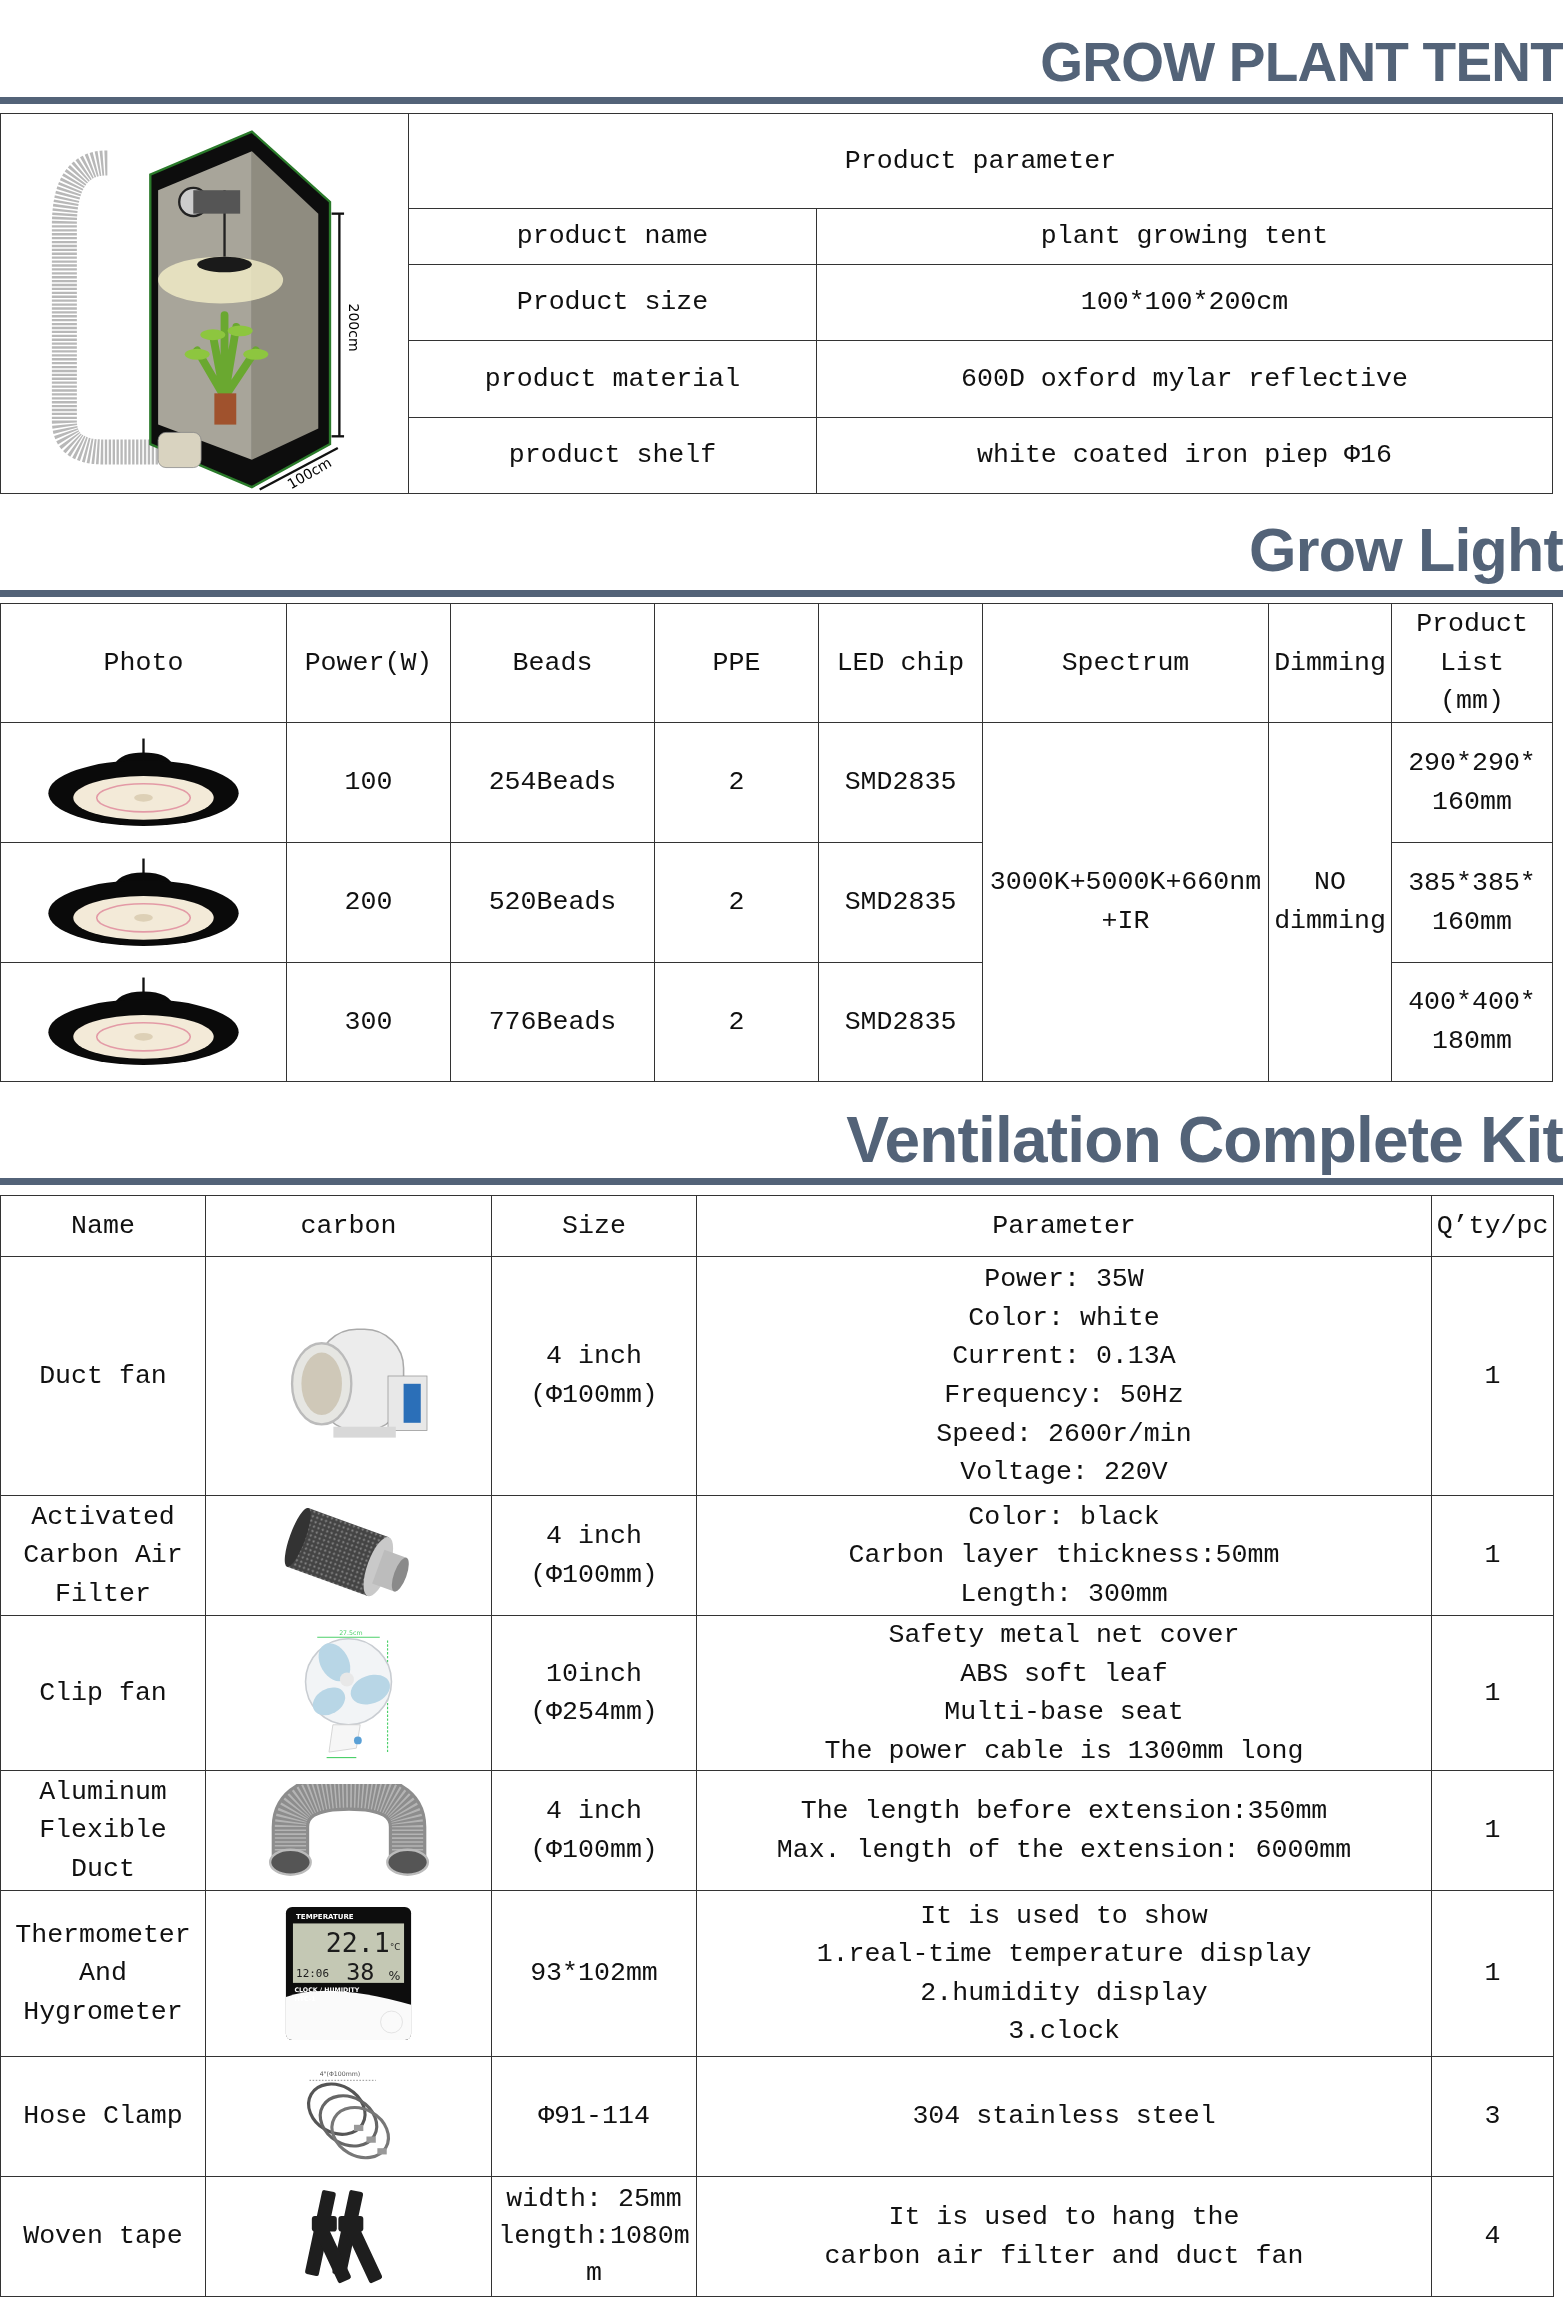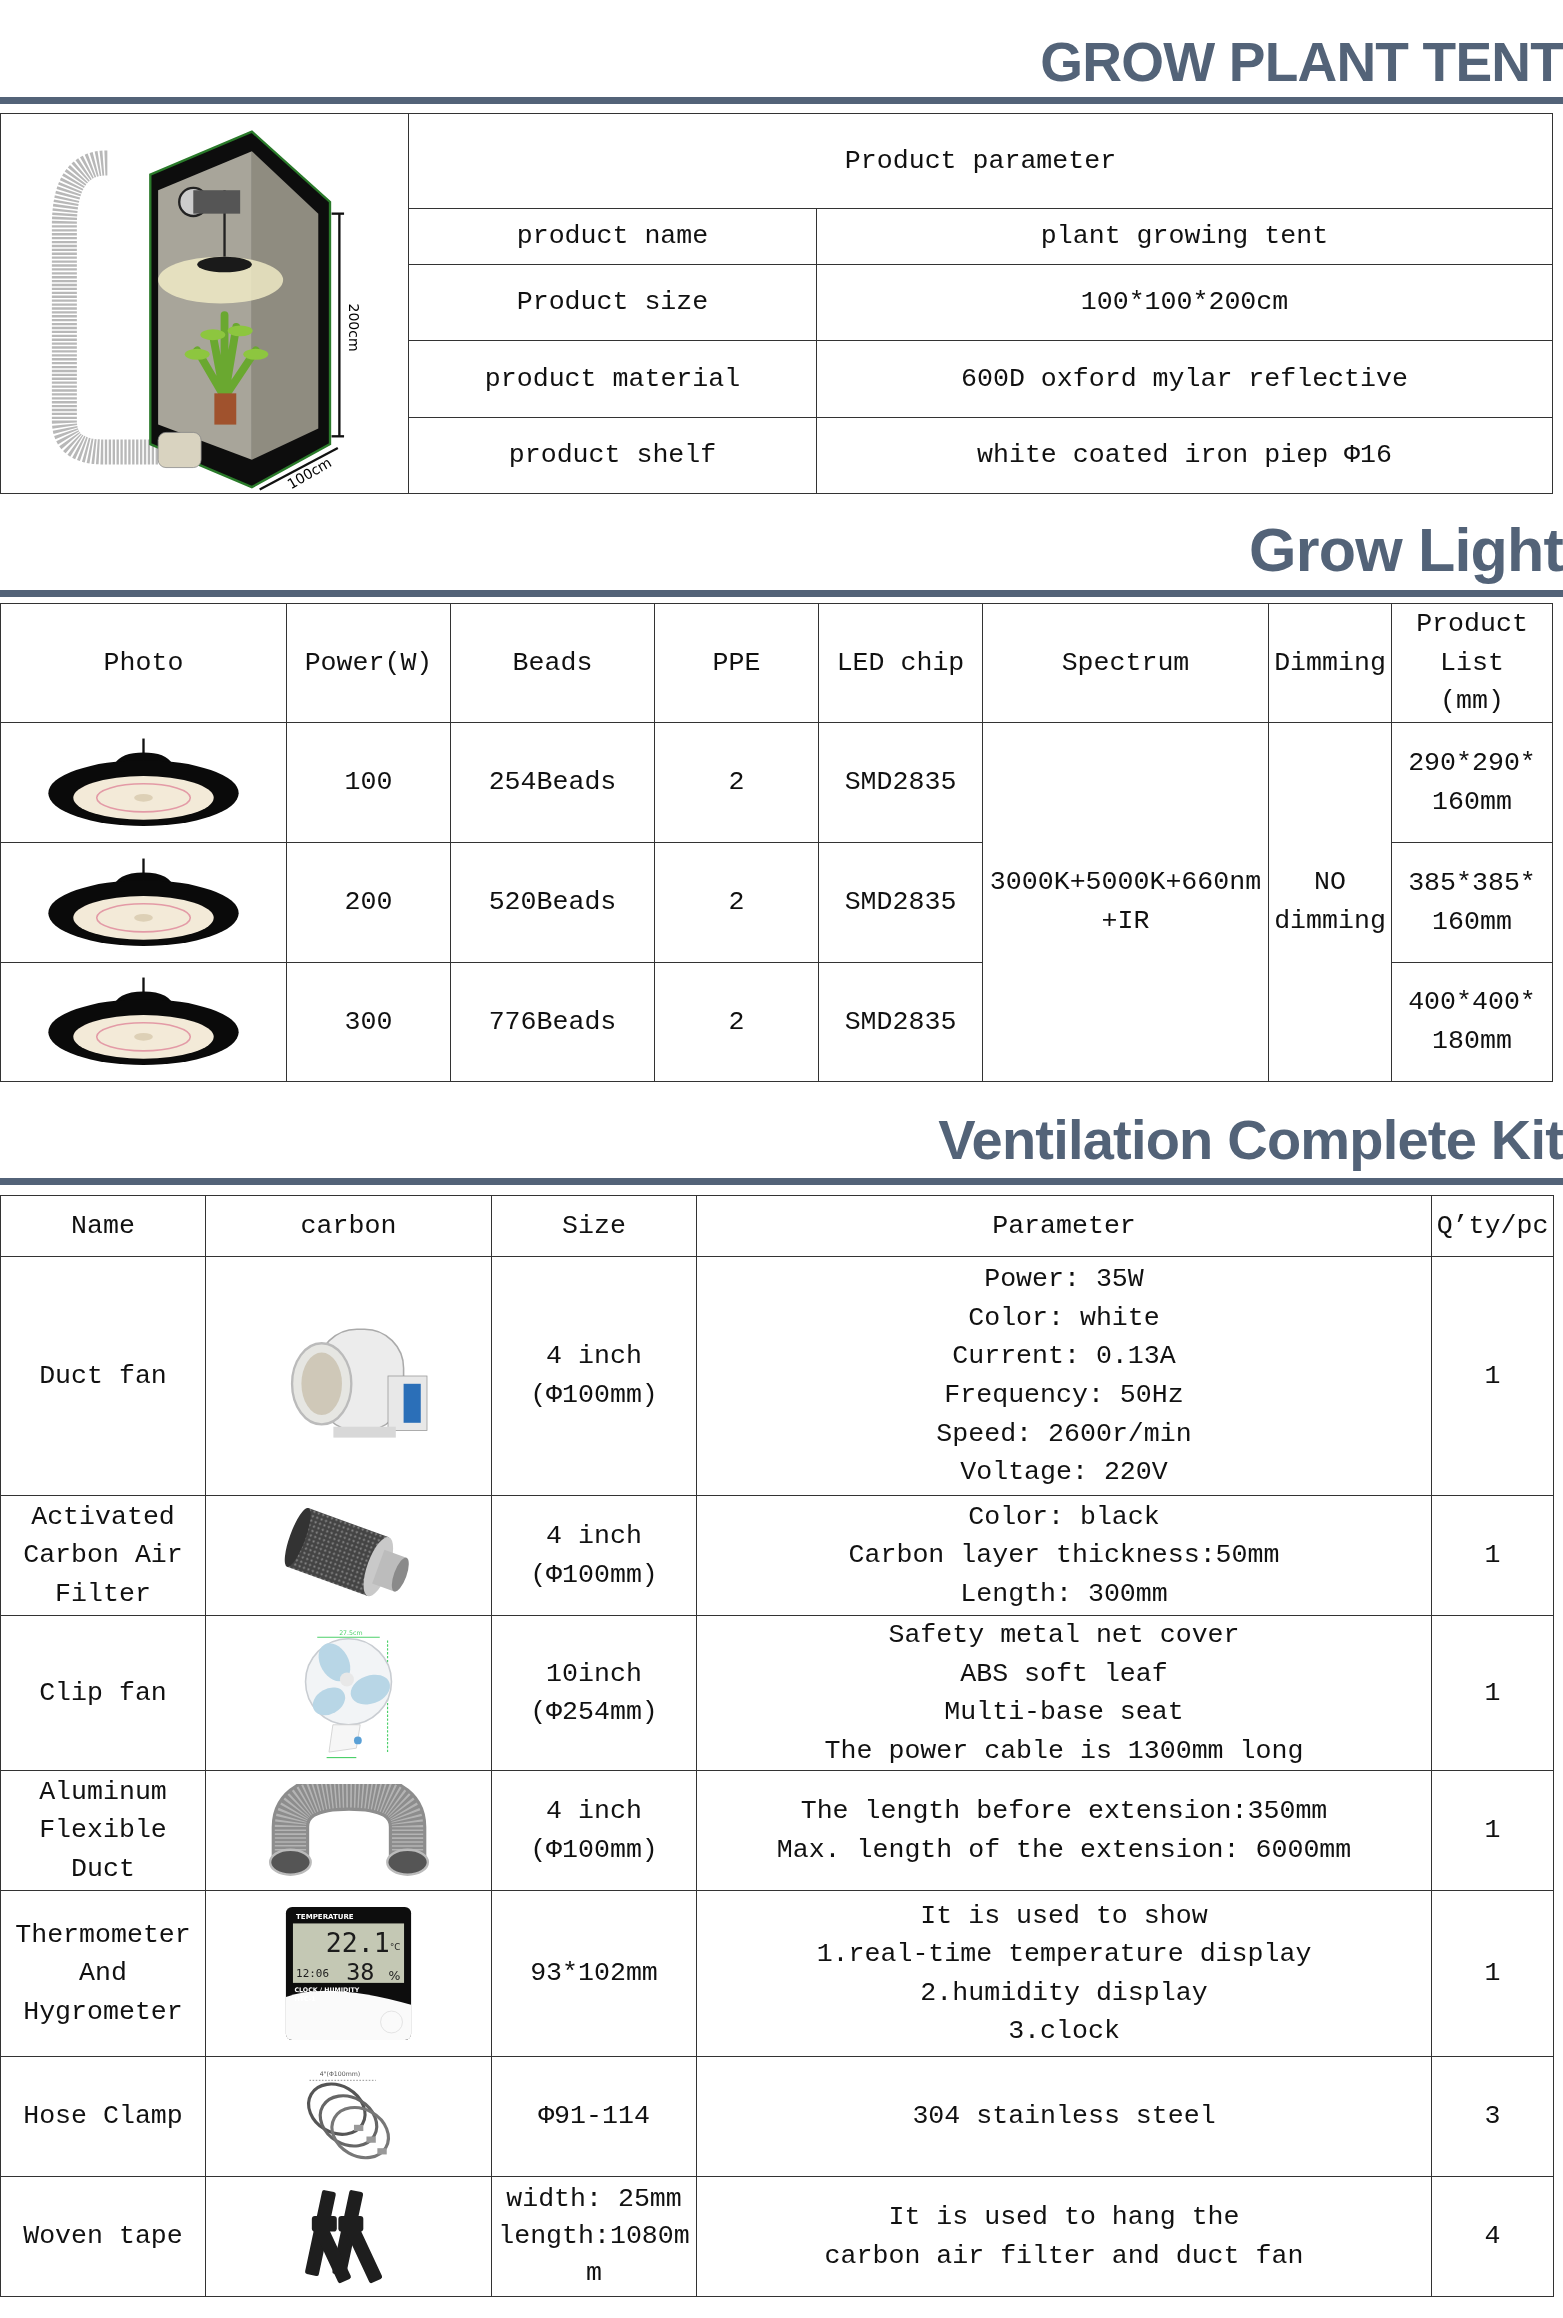--- a/index.html
+++ b/index.html
@@ -195,21 +195,21 @@
     <td>2</td>
     <td>SMD2835</td>
     <td class="lines">
       <span>400*400*</span>
       <span>180mm</span>
     </td>
   </tr>
 </tbody>
   </table>
 
-<div class="section-title" style="top:1101px; font-size:56px; line-height:78px;">Ventilation Complete Kit</div>
+<div class="section-title" style="top:1101px; font-size:64px; line-height:78px;">Ventilation Complete Kit</div>
 <div class="rule" style="top:1178px; height:7px;"></div>
 
 <table style="left:0; top:1195px; width:1553px; height:984px;">
   <colgroup>
     <col style="width:205px">
       <col style="width:286px">
       <col style="width:205px">
       <col style="width:735px">
       <col style="width:122px">
   </colgroup>

